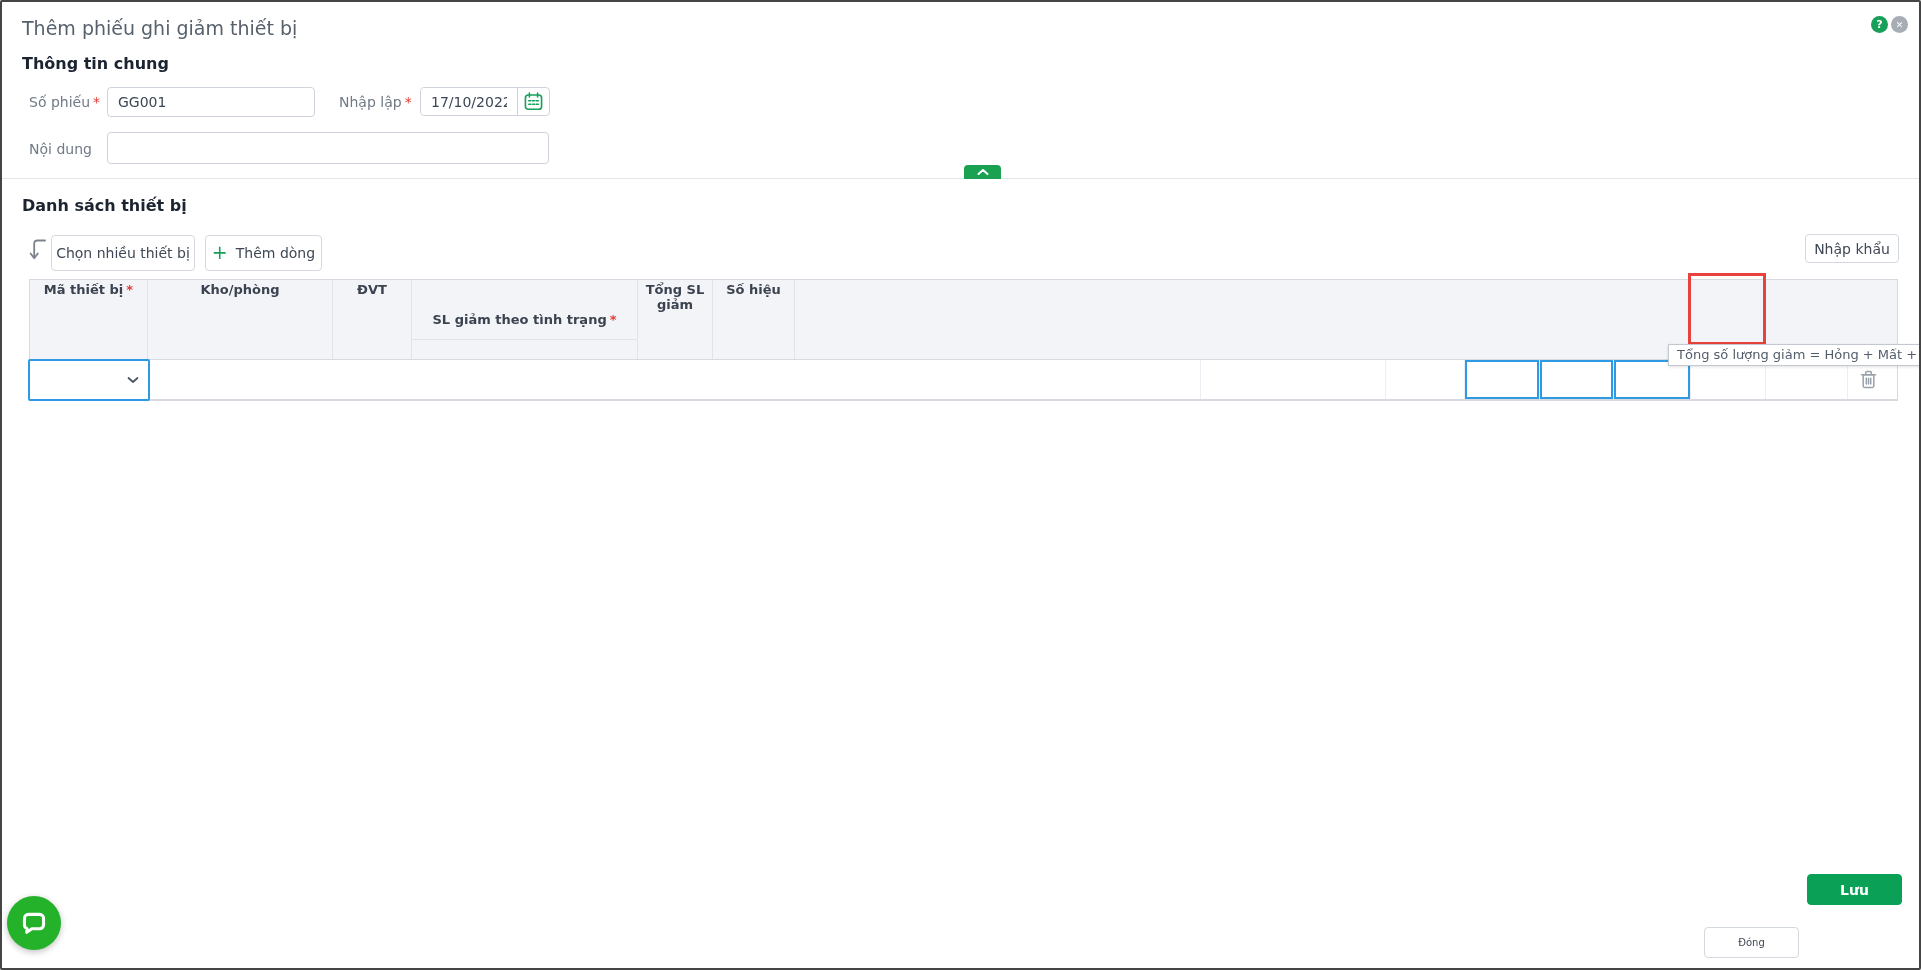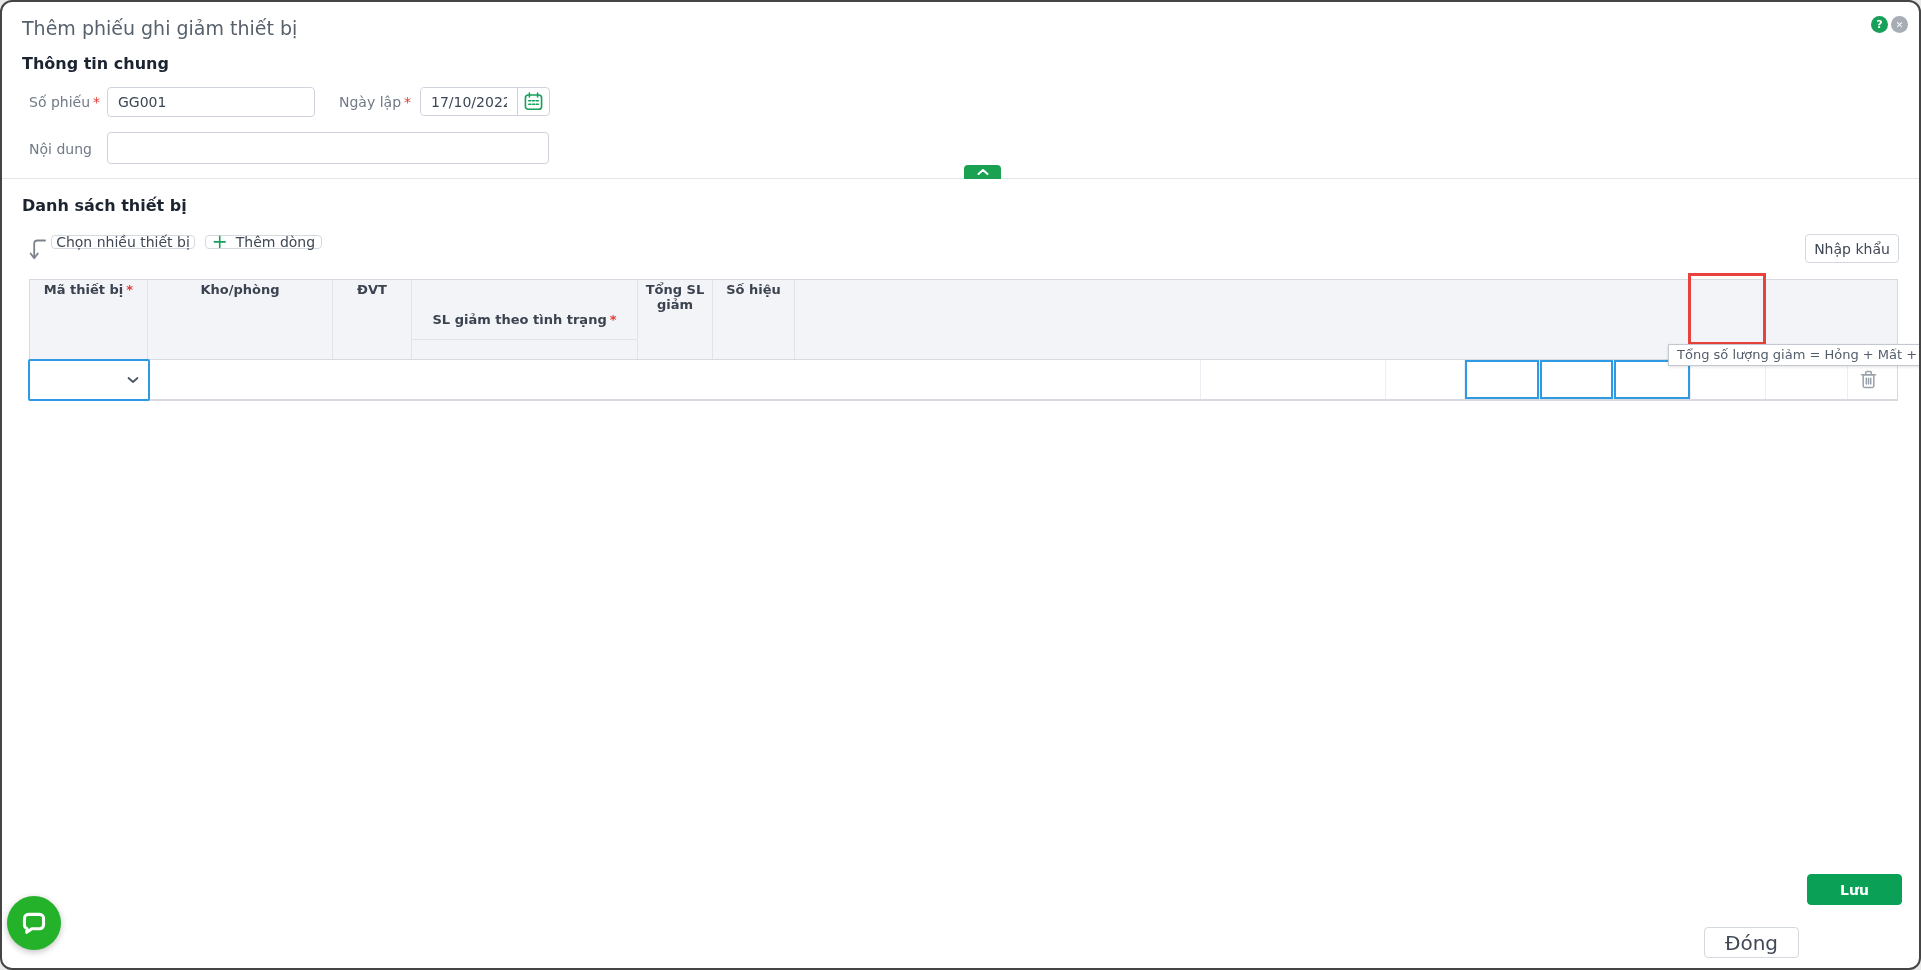--- a/index.html
+++ b/index.html
@@ -1,19 +1,19 @@
 <!DOCTYPE html>
 <html><head>
 <meta charset="utf-8">
 <style>
   * { margin:0; padding:0; box-sizing:border-box; }
   html,body { background:#e9e9e9; }
   .stage {
     position:relative; width:1921px; height:970px; background:#fff;
-    border:2px solid #454545; border-radius:12px; overflow:hidden;
+    border:2px solid #454545; border-radius:2px; overflow:hidden;
     font-family:"DejaVu Sans","Liberation Sans",sans-serif; color:#3c4654;
   }
   .abs { position:absolute; }
   .page-title { left:20px; top:15px; font-size:19px; color:#57616b; font-weight:500; }
   .icon-circle { width:17px; height:17px; border-radius:50%; display:flex; align-items:center; justify-content:center;
     color:#fff; font-size:11px; font-weight:bold; cursor:pointer; }
   .help { left:1869px; top:14px; background:#17a05a; }
   .close { left:1889px; top:14px; background:#a7adb5; font-size:9px; }
   .section-heading { font-size:16px; font-weight:bold; color:#1b2430; }
   .field-label { font-size:14px; color:#707a86; }
@@ -22,21 +22,21 @@
     padding:0 10px; outline:none; font-family:inherit; background:#fff; width:100%; }
   .date-box { left:418px; top:85px; width:130px; height:29px; border:1px solid #cfd4dc; border-radius:4px;
     display:flex; align-items:center; background:#fff; }
   .date-box input { border:none; flex:1; height:100%; font-size:14px; color:#3c4654; padding:0 10px; outline:none;
     font-family:inherit; border-radius:4px 0 0 4px; min-width:0; }
   .date-divider { width:1px; height:100%; background:#cfd4dc; }
   .cal-btn { width:31px; height:100%; display:flex; align-items:center; justify-content:center; cursor:pointer; }
   .collapse-btn { left:962px; top:163px; width:37px; height:14px; background:#1ba152; border-radius:4px 4px 0 0;
     display:flex; align-items:center; justify-content:center; cursor:pointer; }
   .divider { left:0; top:176px; width:1921px; height:1px; background:#e2e5ea; }
-  .toolbar-btn { height:14px; background:#fff; border:1px solid #d4d8df; border-radius:4px; font-size:14px;
+  .toolbar-btn { height:36px; background:#fff; border:1px solid #d4d8df; border-radius:4px; font-size:14px;
     color:#3f4854; display:flex; align-items:center; justify-content:center; cursor:pointer; font-family:inherit; gap:8px; }
   .plus { color:#17a05a; font-size:19px; font-weight:400; line-height:1; margin-top:-2px; }
   
   .tbl { left:27px; top:277px; width:1869px; border:1px solid #d7dae1; background:#fff; }
   .thead { display:flex; background:#f3f4f8; border-bottom:1px solid #d7dae1; height:80px; font-size:13px; color:#3b4350; font-weight:600; }
   .th { border-right:1px solid #e0e3ea; display:flex; align-items:flex-start; justify-content:center; text-align:center; padding:2px 6px; }
   .c1{width:118px}.c2{width:1053px}.c3{width:185px}.c4{width:79px}.c5{width:226px}
   .c5a{width:75px}.c5b{width:74px}.c5c{width:77px}.c6{width:75px}.c7{width:82px}.c8{width:41px;border-right:none}
   .th-group { flex-direction:column; padding:0; align-items:stretch; }
   .group-top { height:40px; display:flex; align-items:center; justify-content:center; border-bottom:1px solid #e0e3ea; }
@@ -51,21 +51,21 @@
     padding-right:9px; cursor:pointer; z-index:3; }
   .blue-cell { position:absolute; inset:0; border:2px solid #2e9ae4; background:#fff; }
   .blue-cell input { width:100%; height:100%; border:none; outline:none; font-family:inherit; font-size:14px; text-align:right; padding:0 6px; }
   .del-btn { width:100%; height:100%; display:flex; align-items:center; justify-content:center; cursor:pointer; }
   
   .red-box { left:1686px; top:271px; width:78px; height:72px; border:3px solid #e8423c; z-index:6; pointer-events:none; }
   .tooltip { left:1666px; top:342px; background:#fff; border:1px solid #c3c7cf; box-shadow:0 1px 3px rgba(0,0,0,.12);
     font-size:13px; color:#525c6b; padding:2px 8px 3px 8px; white-space:nowrap; z-index:7; }
   
   .btn-close { left:1702px; top:925px; width:95px; height:31px; background:#fff; border:1px solid #d4d8df;
-    border-radius:4px; font-size:20px; color:#3f4854; cursor:pointer; font-family:inherit; }
+    border-radius:4px; font-size:10px; color:#3f4854; cursor:pointer; font-family:inherit; }
   .btn-save { left:1805px; top:872px; width:95px; height:31px; background:#0aa157; border:1px solid #0aa157;
     border-radius:4px; font-size:14px; color:#fff; font-weight:bold; cursor:pointer; font-family:inherit; }
   .chat-fab { left:5px; top:894px; width:54px; height:54px; border-radius:50%; background:#23b22a;
     display:flex; align-items:center; justify-content:center; cursor:pointer; box-shadow:0 2px 6px rgba(0,0,0,.25); }
 </style>
 </head>
 <body>
 
 <div class="stage">
 
@@ -77,21 +77,21 @@
       <span>✕</span>
     </div>
 
   <div class="abs section-heading" style="left:20px; top:52px;">Thông tin chung</div>
 
   <div class="abs field-label" style="left:27px; top:92px;"><span>Số phiếu</span><span class="req">*</span></div>
   <div class="abs" style="left:105px; top:85px; width:208px;">
     <input class="text-input" value="GG001" style="">
   </div>
 
-  <div class="abs field-label" style="left:337px; top:92px;"><span>Ngày lập</span><span class="req">*</span></div>
+  <div class="abs field-label" style="left:337px; top:92px;"><span>Nhập lập</span><span class="req">*</span></div>
   <div class="abs date-box">
     <input value="17/10/2022" style="">
     <div class="date-divider"></div>
     <div class="cal-btn">
       <svg width="19" height="19" viewBox="0 0 20 20" fill="none" stroke="#17a05a" stroke-width="1.7" stroke-linecap="round">
         <rect x="1.5" y="3.2" width="17" height="15" rx="3"></rect>
         <path d="M5.7 1.2v4M14.3 1.2v4"></path>
         <path d="M5 9.2h2.2M9 9.2h2.2M12.9 9.2h2.2M5 12.8h2.2M9 12.8h2.2M12.9 12.8h2.2" stroke-width="1.6"></path>
       </svg>
     </div>

